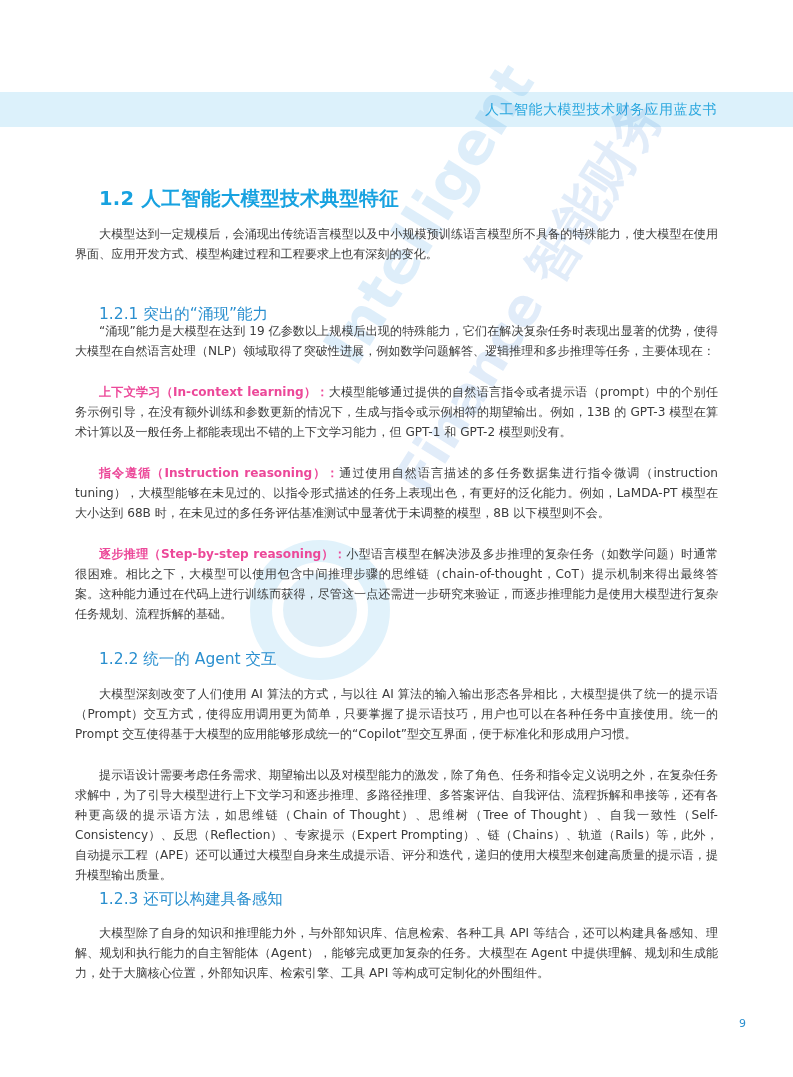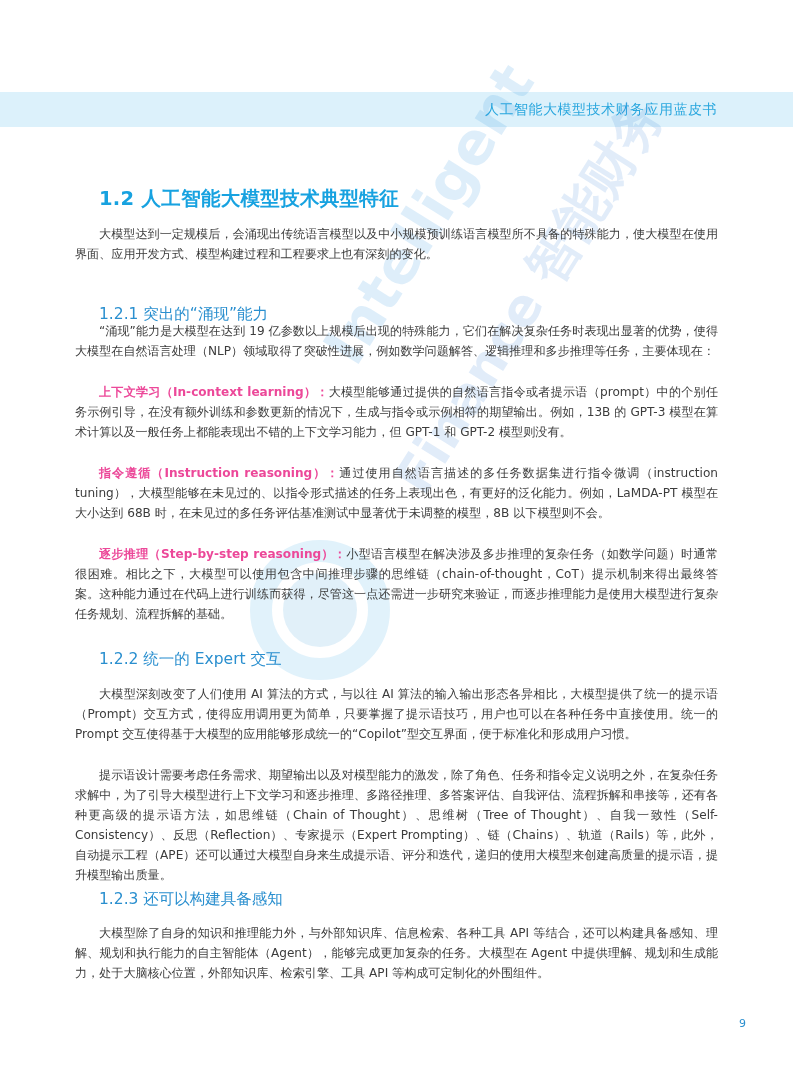--- a/index.html
+++ b/index.html
@@ -42,20 +42,20 @@
 <div class="para" style="top:382px">
   <b>上下文学习（In-context learning）：</b><span>大模型能够通过提供的自然语言指令或者提示语（prompt）中的个别任务示例引导，在没有额外训练和参数更新的情况下，生成与指令或示例相符的期望输出。例如，13B 的 GPT-3 模型在算术计算以及一般任务上都能表现出不错的上下文学习能力，但 GPT-1 和 GPT-2 模型则没有。</span>
 </div>
 <div class="para" style="top:463px">
   <b>指令遵循（Instruction reasoning）：</b><span>通过使用自然语言描述的多任务数据集进行指令微调（instruction tuning），大模型能够在未见过的、以指令形式描述的任务上表现出色，有更好的泛化能力。例如，LaMDA-PT 模型在大小达到 68B 时，在未见过的多任务评估基准测试中显著优于未调整的模型，8B 以下模型则不会。</span>
 </div>
 <div class="para" style="top:544px">
   <b>逐步推理（Step-by-step reasoning）：</b><span>小型语言模型在解决涉及多步推理的复杂任务（如数学问题）时通常很困难。相比之下，大模型可以使用包含中间推理步骤的思维链（chain-of-thought，CoT）提示机制来得出最终答案。这种能力通过在代码上进行训练而获得，尽管这一点还需进一步研究来验证，而逐步推理能力是使用大模型进行复杂任务规划、流程拆解的基础。</span>
 </div>
 
-<div class="h2" style="top:649px">1.2.2 统一的 Expert 交互</div>
+<div class="h2" style="top:649px">1.2.2 统一的 Agent 交互</div>
 <div class="para" style="top:684px">大模型深刻改变了人们使用 AI 算法的方式，与以往 AI 算法的输入输出形态各异相比，大模型提供了统一的提示语（Prompt）交互方式，使得应用调用更为简单，只要掌握了提示语技巧，用户也可以在各种任务中直接使用。统一的 Prompt 交互使得基于大模型的应用能够形成统一的“Copilot”型交互界面，便于标准化和形成用户习惯。</div>
 <div class="para" style="top:765px">提示语设计需要考虑任务需求、期望输出以及对模型能力的激发，除了角色、任务和指令定义说明之外，在复杂任务求解中，为了引导大模型进行上下文学习和逐步推理、多路径推理、多答案评估、自我评估、流程拆解和串接等，还有各种更高级的提示语方法，如思维链（Chain of Thought）、思维树（Tree of Thought）、自我一致性（Self-Consistency）、反思（Reflection）、专家提示（Expert Prompting）、链（Chains）、轨道（Rails）等，此外，自动提示工程（APE）还可以通过大模型自身来生成提示语、评分和迭代，递归的使用大模型来创建高质量的提示语，提升模型输出质量。</div>
 
 <div class="h2" style="top:889px">1.2.3 还可以构建具备感知</div>
 <div class="para" style="top:923px">大模型除了自身的知识和推理能力外，与外部知识库、信息检索、各种工具 API 等结合，还可以构建具备感知、理解、规划和执行能力的自主智能体（Agent），能够完成更加复杂的任务。大模型在 Agent 中提供理解、规划和生成能力，处于大脑核心位置，外部知识库、检索引擎、工具 API 等构成可定制化的外围组件。</div>
 
 <div class="pagenum">9</div>
 
 </body></html>

